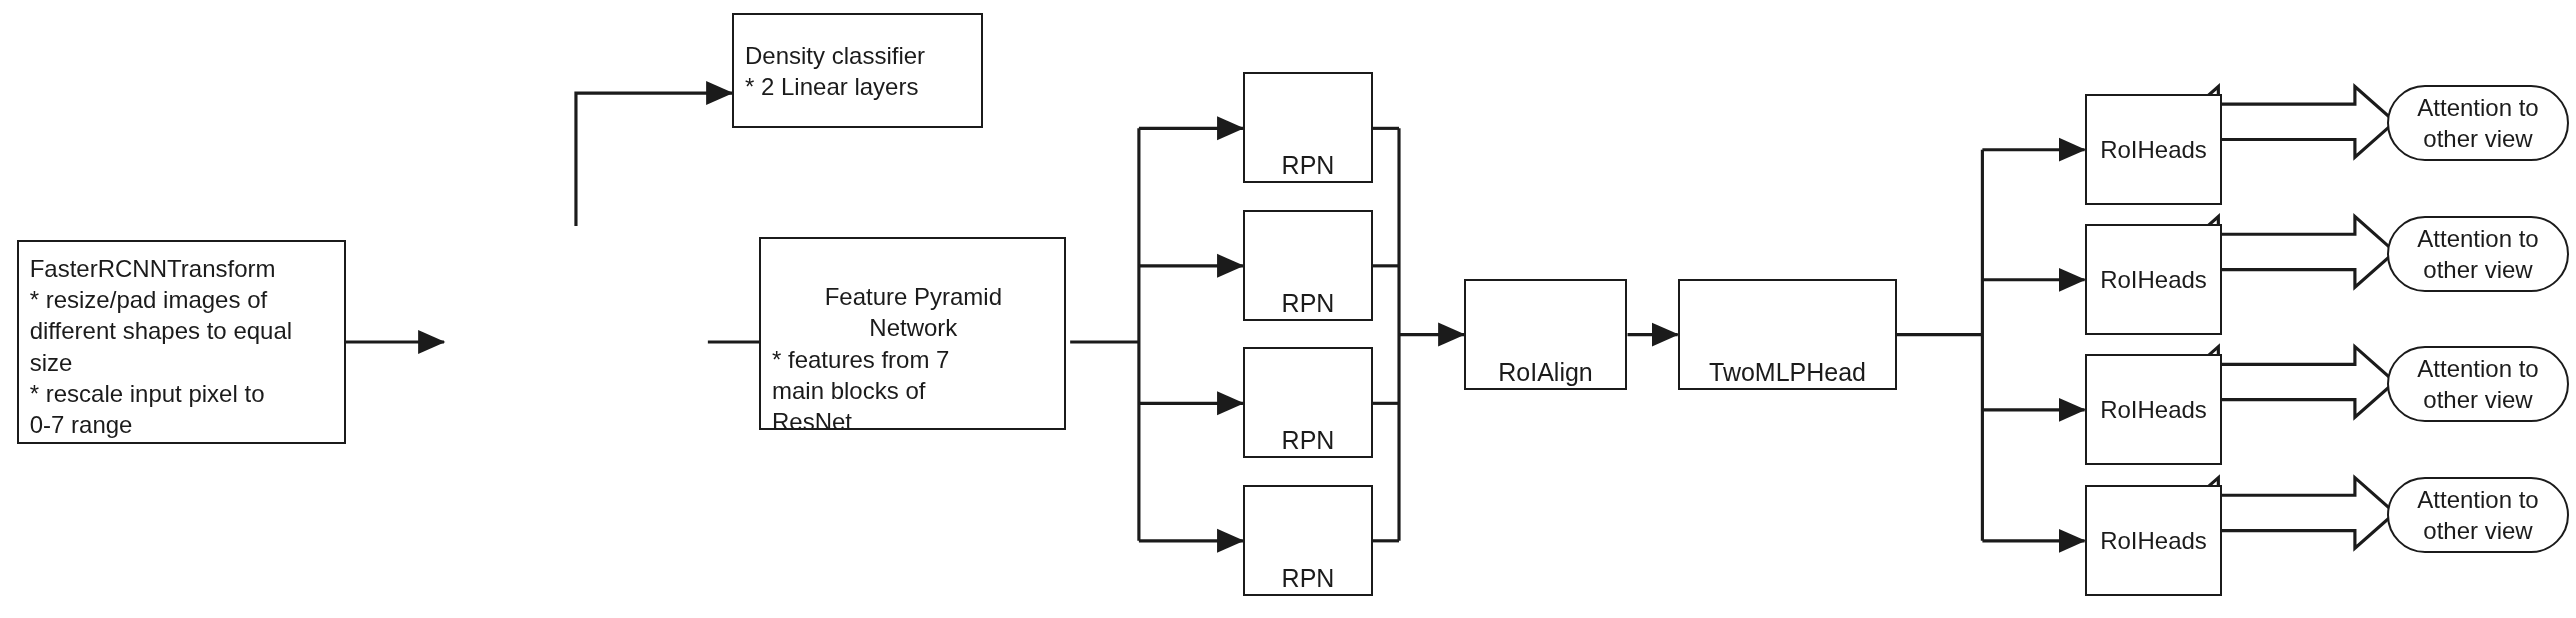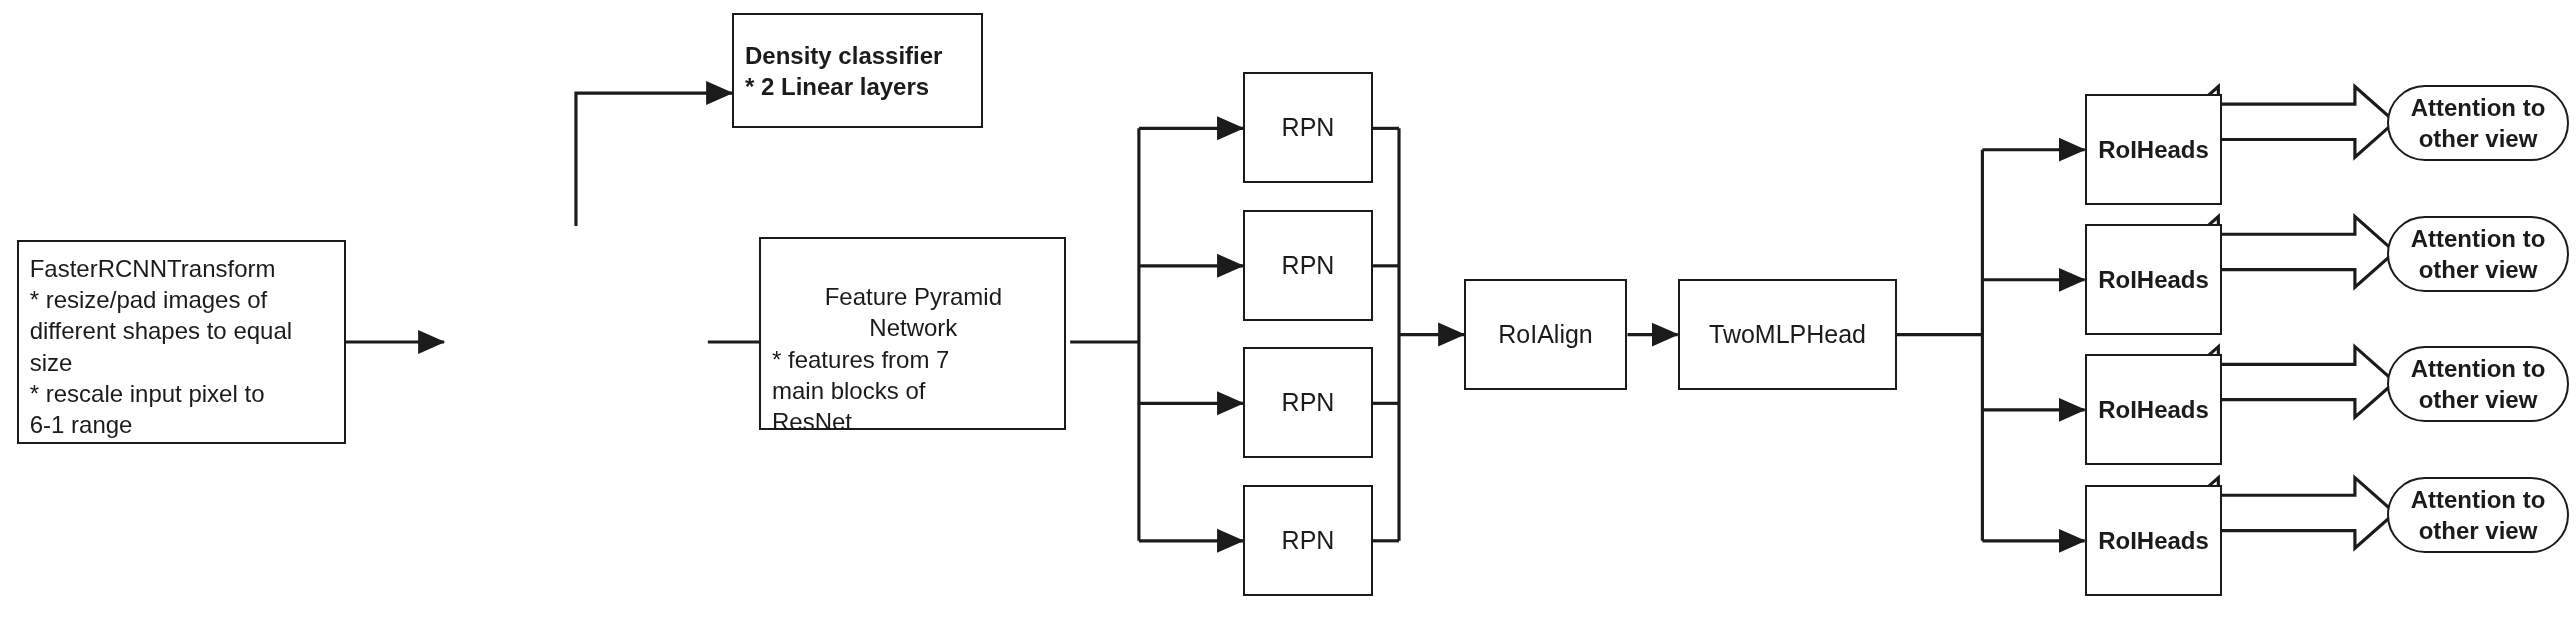--- a/index.html
+++ b/index.html
@@ -56,22 +56,22 @@
     width: 100%;
     text-align: left;
   }
   .node.centered-head .hdr {
     display: block;
     text-align: center;
   }
   .pill {
     border-radius: 928px;
   }
-  .fs-lg { font-size: 25px; }
-  .fs-md { font-size: 24px; font-weight: bold; }
+  .fs-lg { font-size: 25px; align-items: flex-end; }
+  .fs-md { font-size: 24px; }
   .fs-sm { font-size: 24px; }
 </style>
 </head>
 <body>
 
 <div id="canvas">
 
   <svg class="wires" viewBox="0 0 2773 666" xmlns="http://www.w3.org/2000/svg">
     <defs>
       <marker id="arrowhead" markerWidth="9" markerHeight="9" refX="8.2" refY="4.5" orient="auto" markerUnits="strokeWidth">
@@ -121,21 +121,21 @@
                L 2535,590 L 2535,571 L 2388,571 L 2388,590 L 2345,552 z"></path>
     </g>
   </svg>
 
   <div class="node multiline fs-sm" style="left:16.7px; top:240px; width:329px; height:204px;">
     <span class="body">  FasterRCNNTransform
 * resize/pad images of
 different shapes to equal
 size
 * rescale input pixel to
-6-1 range</span>
+0-7 range</span>
   </div>
 
   <div class="node multiline fs-md" style="left:732px; top:13px; width:251px; height:115px; align-items:center;">
     <span class="body">Density classifier
 * 2 Linear layers</span>
   </div>
 
 
   <div class="node centered-head fs-sm" style="left:759px; top:237px; width:307px; height:193px;">
     <span class="body">

